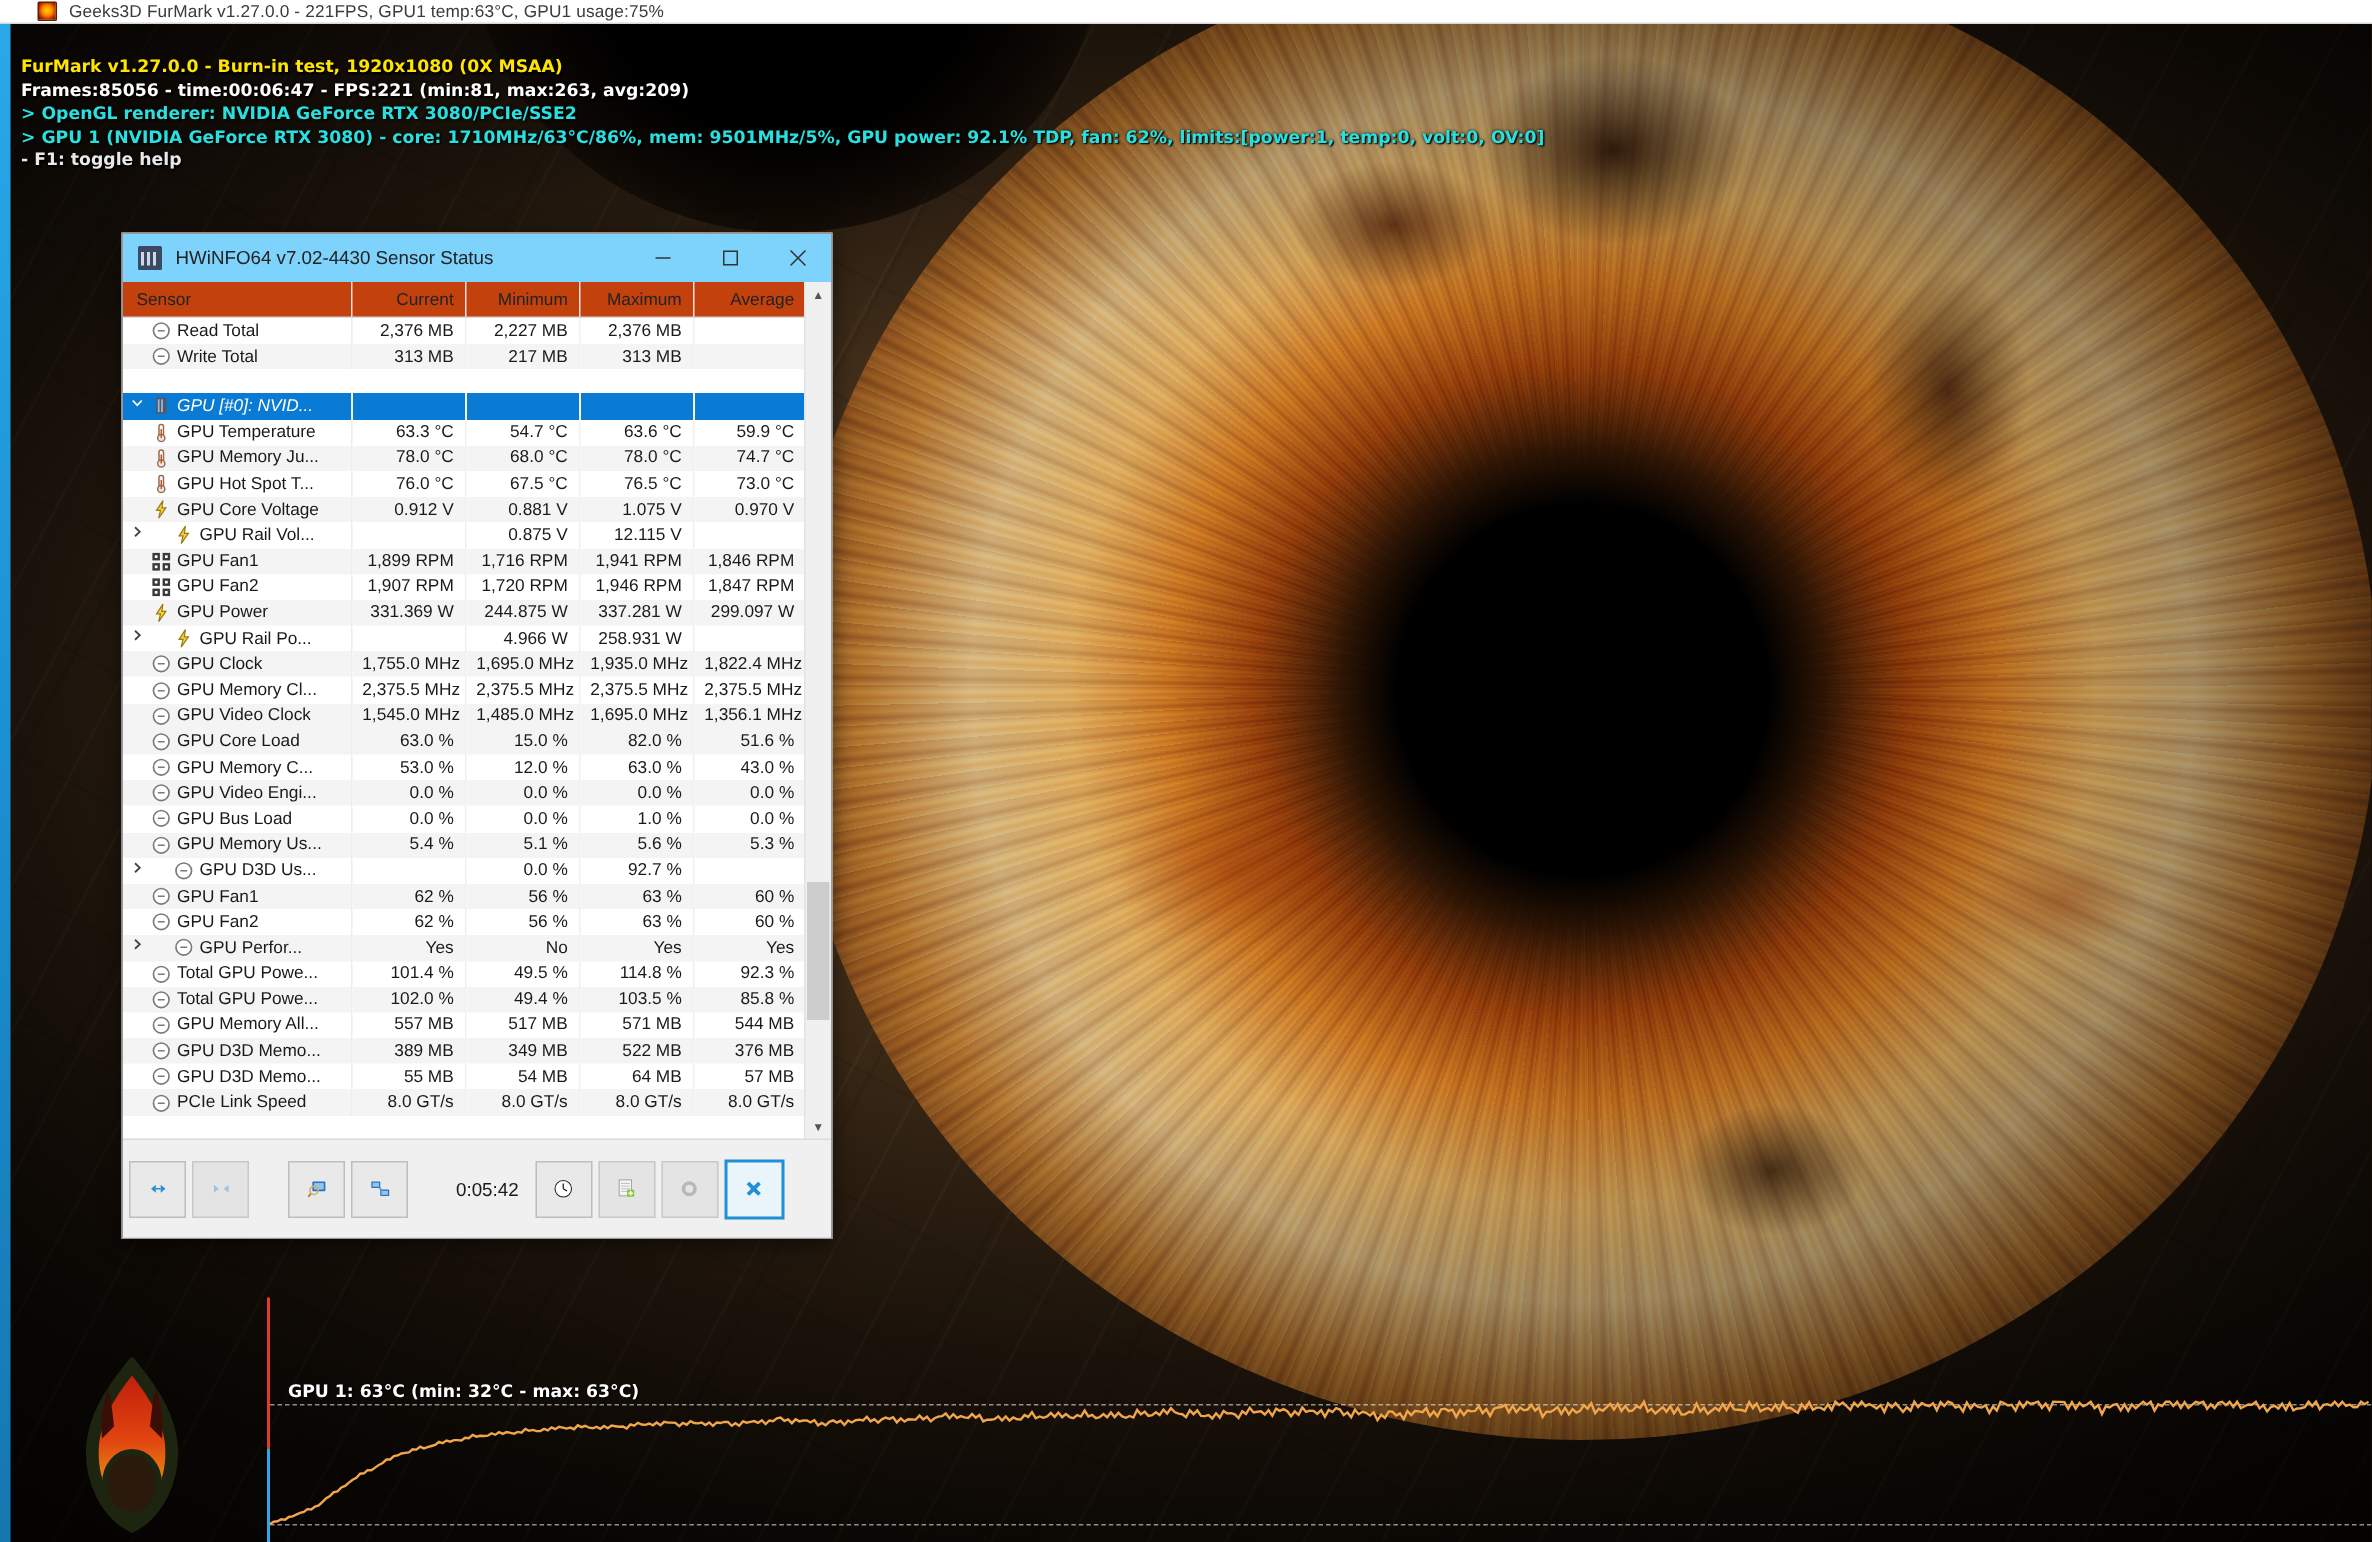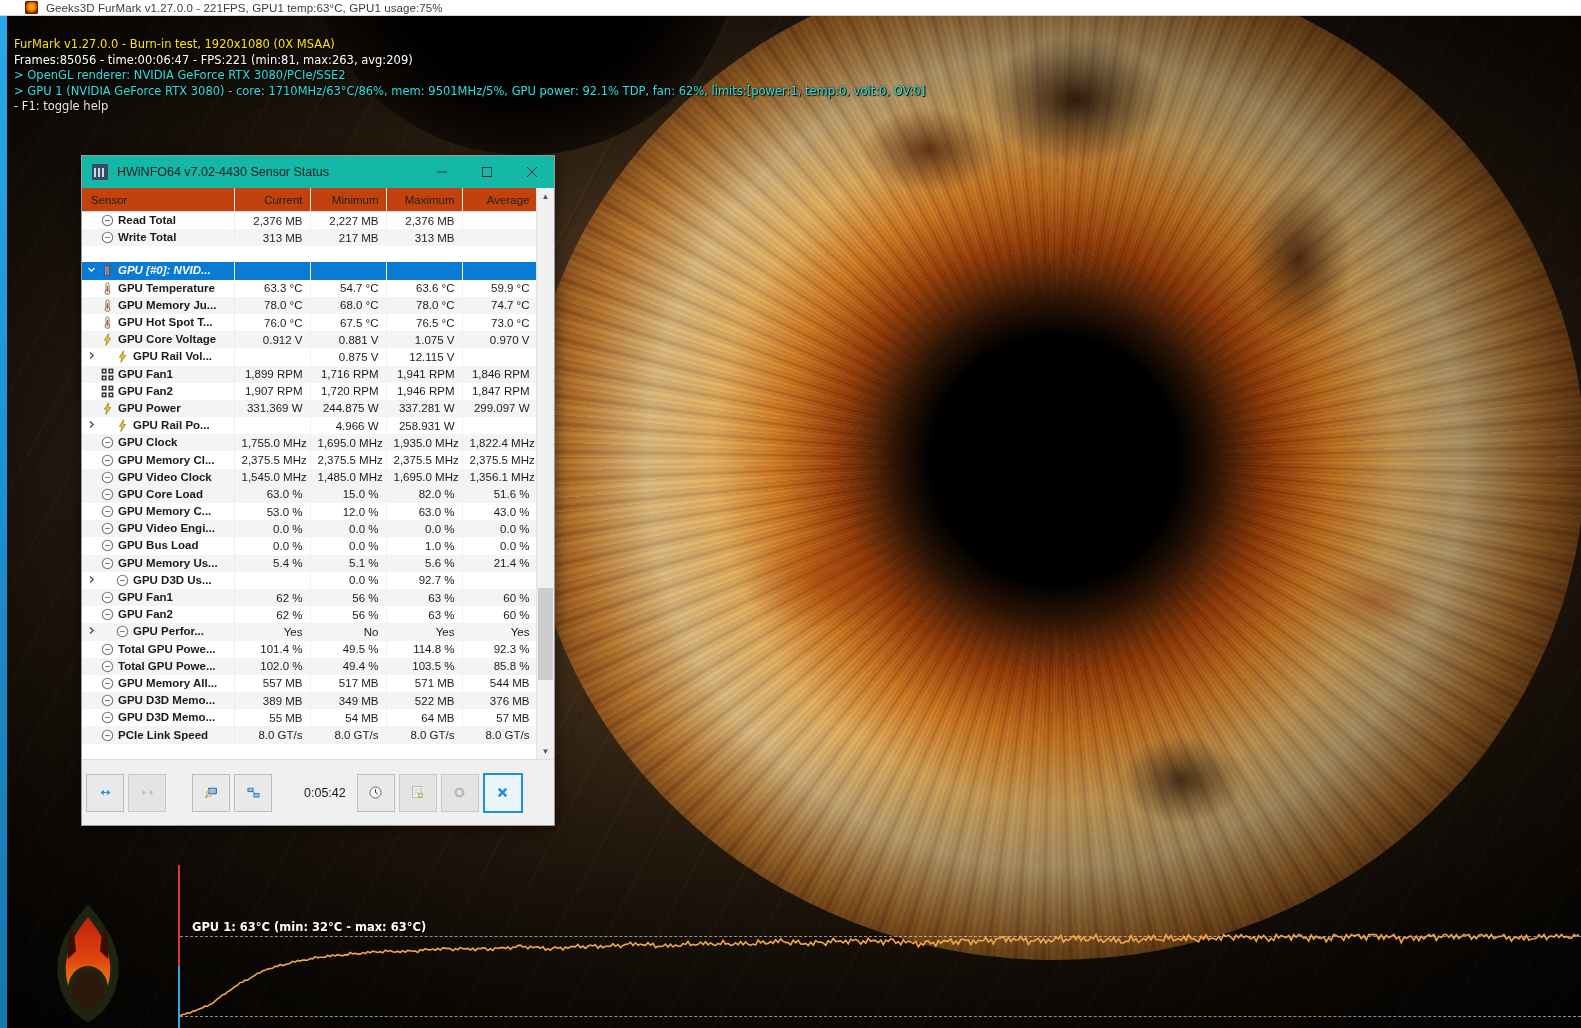--- a/index.html
+++ b/index.html
@@ -118,21 +118,21 @@
     width: 420px; height: 390px; left: 50%; top: 50%;
     transform: translate(-50%,-50%);
     inset: auto;
   }
 
   
   #hud {
     position: absolute; left: 14px; top: 22px;
     z-index: 45;
     font-family: "DejaVu Sans", "Liberation Sans", sans-serif;
-    font-size: 11.5px; font-weight: normal;
+    font-size: 11.5px; font-weight: bold;
     line-height: 15.5px;
     text-shadow: 1px 1px 1px rgba(0,0,0,0.95), 0 0 2px rgba(0,0,0,0.9);
     white-space: nowrap;
   }
   .hud-yellow { color: #ffe400; }
   .hud-white  { color: #ffffff; }
   .hud-cyan   { color: #28e0e0; }
   .hud-grey   { color: #e8e8e8; }
 
   
@@ -172,21 +172,21 @@
   #hwinfo {
     position: absolute; left: 81px; top: 155px;
     width: 472px; height: 669px;
     background: #f0f0f0;
     border: 1px solid #9a9a9a;
     box-shadow: 0 3px 14px rgba(0,0,0,0.55);
     z-index: 60;
     font-family: "Liberation Sans", sans-serif;
   }
   #hw-titlebar {
-    height: 32px; background: #14b8a6;
+    height: 32px; background: #7dd3fc;
     display: flex; align-items: center;
     border-bottom: 1px solid #e2e2e2;
   }
   #hw-appicon {
     width: 16px; height: 16px; margin-left: 10px; margin-right: 9px;
     background: #3a4a63; border-radius: 1px;
     position: relative; flex: 0 0 auto;
   }
   #hw-appicon::after {
     content: ""; position: absolute; left: 2px; top: 4px;
@@ -238,21 +238,21 @@
     text-align: left; padding-left: 4px;
     border-right: 1px solid #ededed;
   }
   tr.alt td { background: #f4f4f4; }
   tr.sep td { height: 16px; background: #ffffff; border-right: none; }
   tr.grp td {
     background: #0a7bd4; color: #ffffff;
     font-style: italic;
   }
   tr.grp td.c-name { color: #ffffff; }
-  .namecell { display: flex; align-items: flex-start; gap: 4px; font-weight: bold; }
+  .namecell { display: flex; align-items: center; gap: 4px; }
   .indent { display: inline-block; width: 11px; flex: 0 0 auto; }
   .lbl { overflow: hidden; text-overflow: clip; white-space: nowrap; }
 
   
   .ico { width: 13px; height: 13px; flex: 0 0 auto; display: block; }
   .chev {
     width: 11px; height: 13px; flex: 0 0 auto;
     color: #444; font-size: 10px; line-height: 13px; text-align: center;
   }
 
@@ -773,21 +773,21 @@
                       <circle cx="6.5" cy="6.5" r="5.2" fill="#fff" stroke="#7a7a7a" stroke-width="1.1"></circle>
                       <line x1="4.2" y1="6.5" x2="8.8" y2="6.5" stroke="#7a7a7a" stroke-width="1.1"></line>
                     </svg>
                   </span>
                   <span class="lbl">GPU Memory Us...</span>
                 </div>
               </td>
               <td>5.4 %</td>
               <td>5.1 %</td>
               <td>5.6 %</td>
-              <td>21.4 %</td>
+              <td>5.3 %</td>
             </tr>
             <tr>
               <td class="c-name">
                 <div class="namecell">
                   <span class="chev"><svg width="9" height="9" viewBox="0 0 9 9">
                       <polyline points="3,1.5 6.2,4.5 3,7.5" fill="none" stroke="#444" stroke-width="1.2"></polyline>
                     </svg></span>
                   <span class="indent"></span>
                   <span style="width: 13px; height: 13px; flex: 0 0 auto; display: block;">
                     <svg class="ico" viewBox="0 0 13 13">

